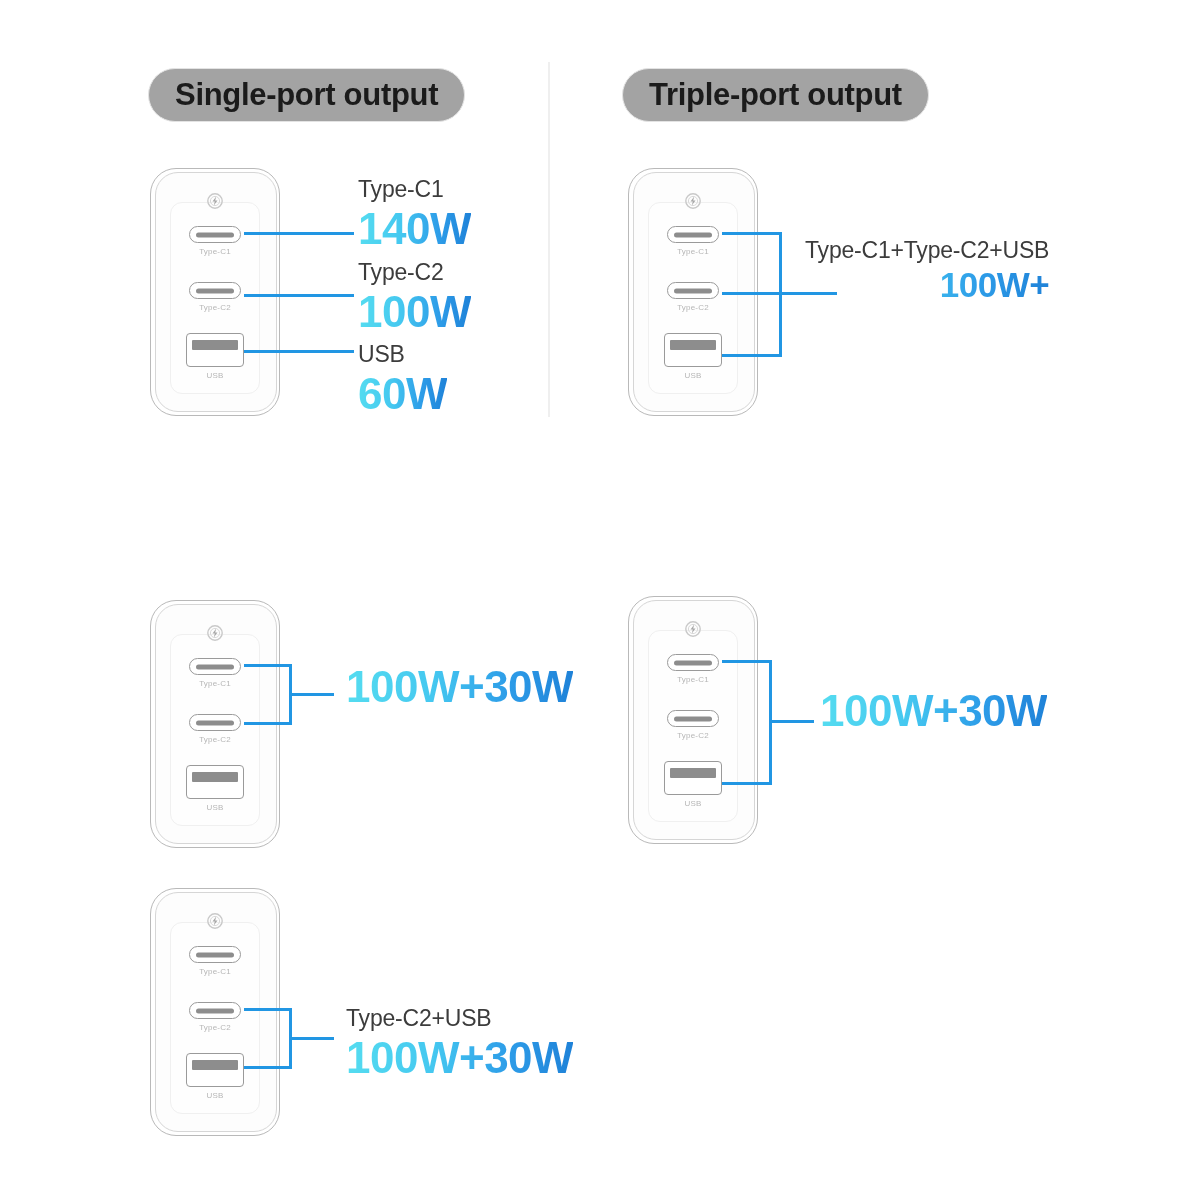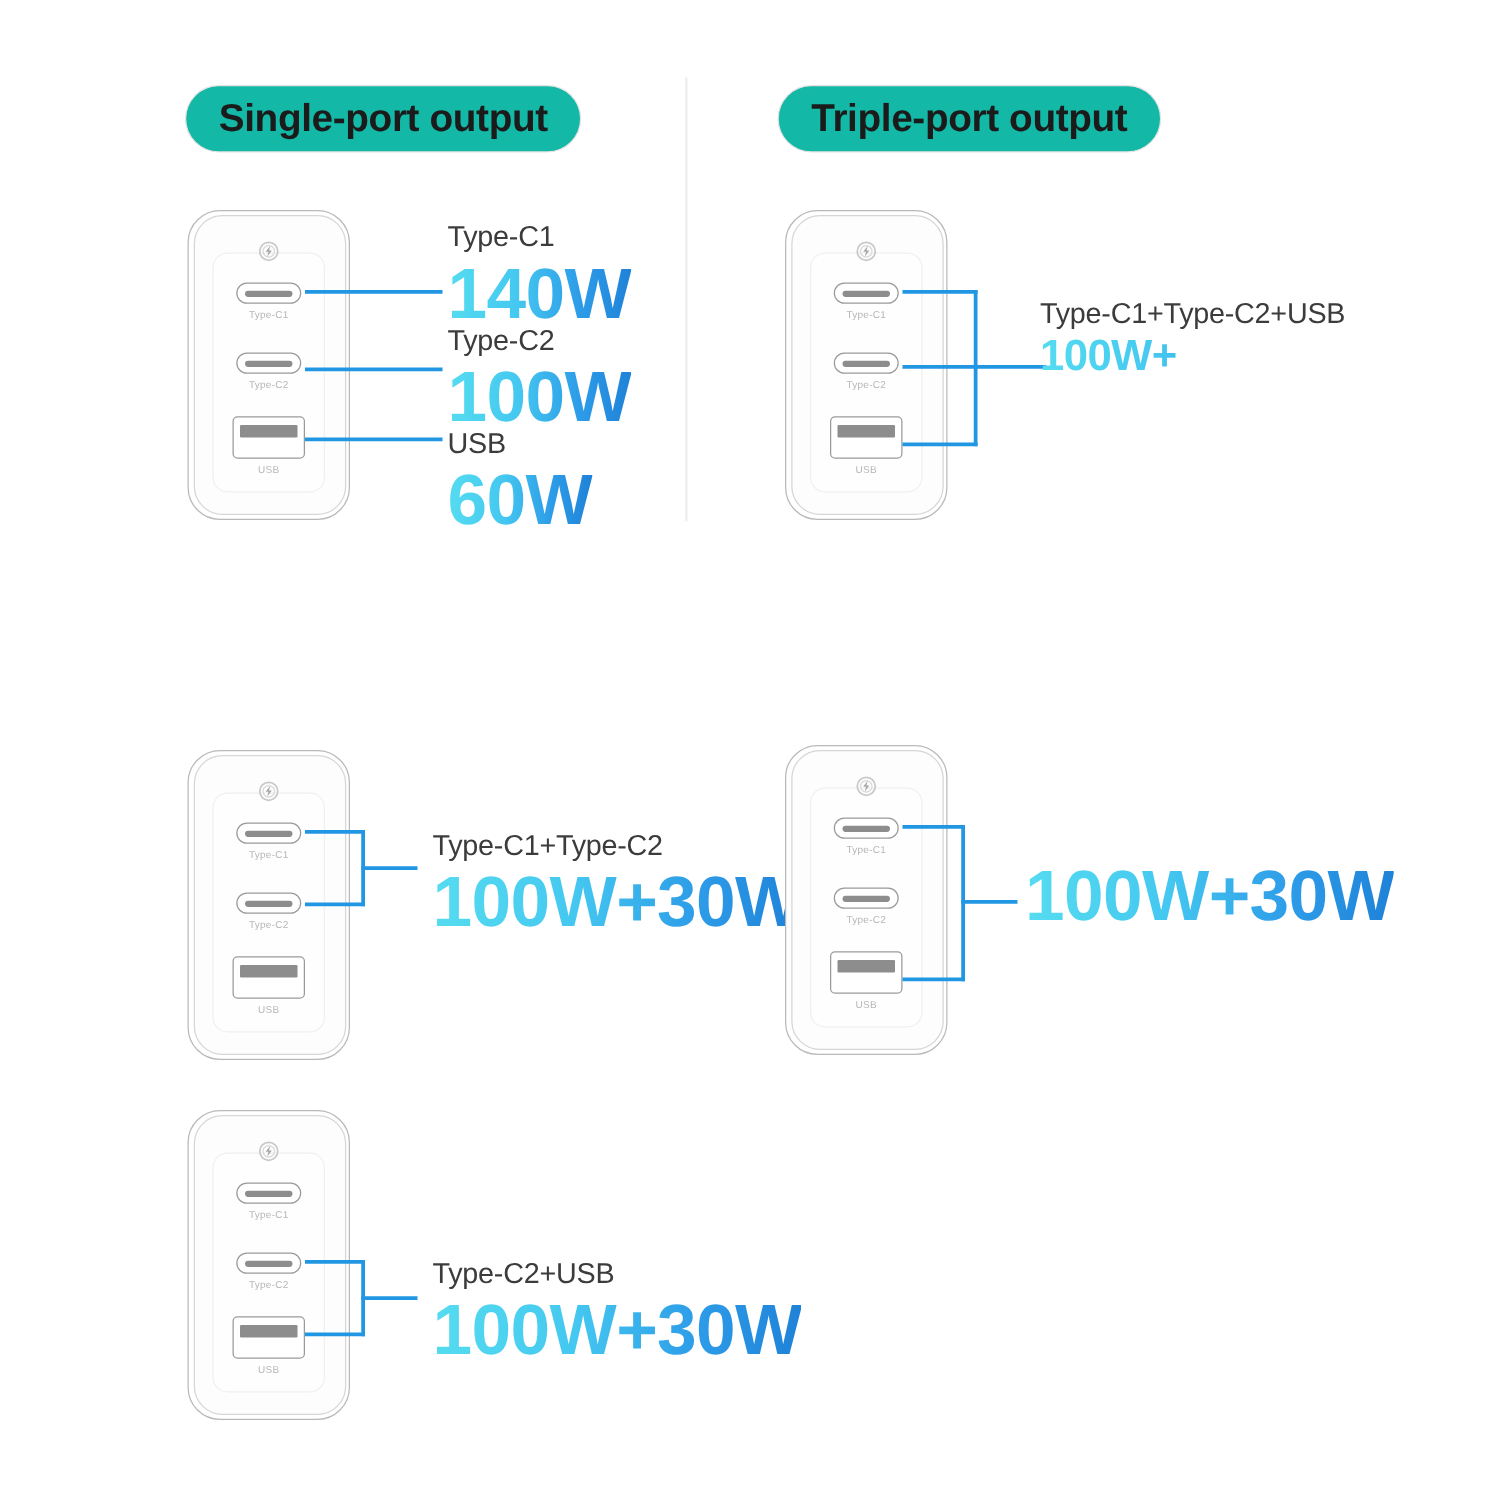--- a/index.html
+++ b/index.html
@@ -13,21 +13,21 @@
     overflow: hidden;
   }
 
   .stage { position: absolute; inset: 0; }
 
   
   .section-pill {
     position: absolute;
     border: 1.5px solid #e3e3e3;
     border-radius: 30px;
-    background: #14b8a6;
+    background: #a3a3a3;
     display: flex;
     align-items: center;
     justify-content: center;
     padding: 0 26px;
     height: 54px;
     font-size: 31px;
     font-weight: bold;
     color: #1b1b1b;
     letter-spacing: -0.3px;
     white-space: nowrap;
@@ -157,21 +157,21 @@
     font-weight: bold;
     letter-spacing: -0.5px;
     line-height: 1.12;
     background: linear-gradient(90deg, #55dcf0 0%, #45c8f0 38%, #2d9ce8 72%, #1f82d8 100%);
     -webkit-background-clip: text;
     background-clip: text;
     color: transparent;
     -webkit-text-fill-color: transparent;
   }
   .spec-value.sm { font-size: 35px; }
-  .spec-value.lg { font-size: 57px; }
+  .spec-value.lg { font-size: 44px; }
 </style>
 </head>
 <body>
 
 <div class="stage">
 
   <div class="section-pill" style="left:148px; top:68px;">Single-port output</div>
 
   <div class="v-divider" style="left:548px; top:62px; height:355px;"></div>
 
@@ -239,21 +239,21 @@
   </div>
 
   <div class="conn" style="left:722px; top:232px; width:120px; height:126px;">
     <div class="h-line" style="left:0; top:0; width:60px;"></div>
     <div class="h-line" style="left:0; top:60px; width:60px;"></div>
     <div class="h-line" style="left:0; top:122px; width:60px;"></div>
     <div class="v-line" style="left:57px; top:0; height:125px;"></div>
     <div class="h-line" style="left:57px; top:60px; width:58px;"></div>
   </div>
 
-  <div class="spec" style="left:832px; top:236px;">
+  <div class="spec" style="left:805px; top:236px;text-align:right;">
     <div class="spec-title">Type-C1+Type-C2+USB</div>
     <div class="spec-value sm">100W+</div>
   </div>
 
 
   <div class="charger" style="left:150px; top:600px;">
     <div class="charger-outer"></div>
     <div class="charger-inner"></div>
     <div class="charger-panel"></div>
     <div class="bolt-badge">
@@ -272,21 +272,20 @@
   </div>
 
   <div class="conn" style="left:244px; top:664px; width:120px; height:64px;">
     <div class="h-line" style="left:0; top:0; width:48px;"></div>
     <div class="h-line" style="left:0; top:58px; width:48px;"></div>
     <div class="v-line" style="left:45px; top:0; height:61px;"></div>
     <div class="h-line" style="left:45px; top:29px; width:45px;"></div>
   </div>
 
   <div class="spec" style="left:346px; top:662px;">
-    <div class="spec-title">Type-C1+Type-C2</div>
     <div class="spec-value lg">100W+30W</div>
   </div>
 
   <div class="charger" style="left:628px; top:596px;">
     <div class="charger-outer"></div>
     <div class="charger-inner"></div>
     <div class="charger-panel"></div>
     <div class="bolt-badge">
       <svg width="18" height="18" viewBox="0 0 18 18">
         <circle cx="9" cy="9" r="7.2" fill="none" stroke="#c9c9c9" stroke-width="1.4"></circle>

